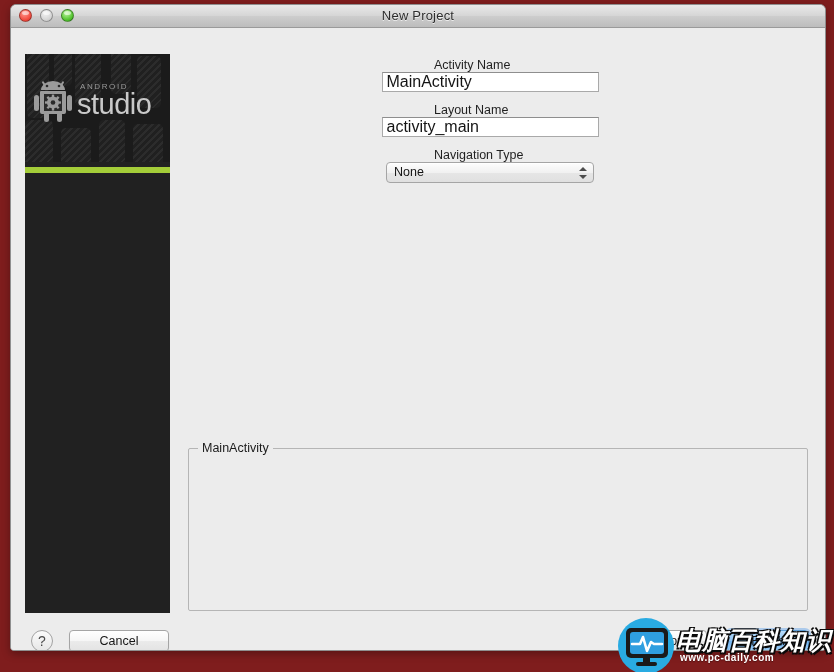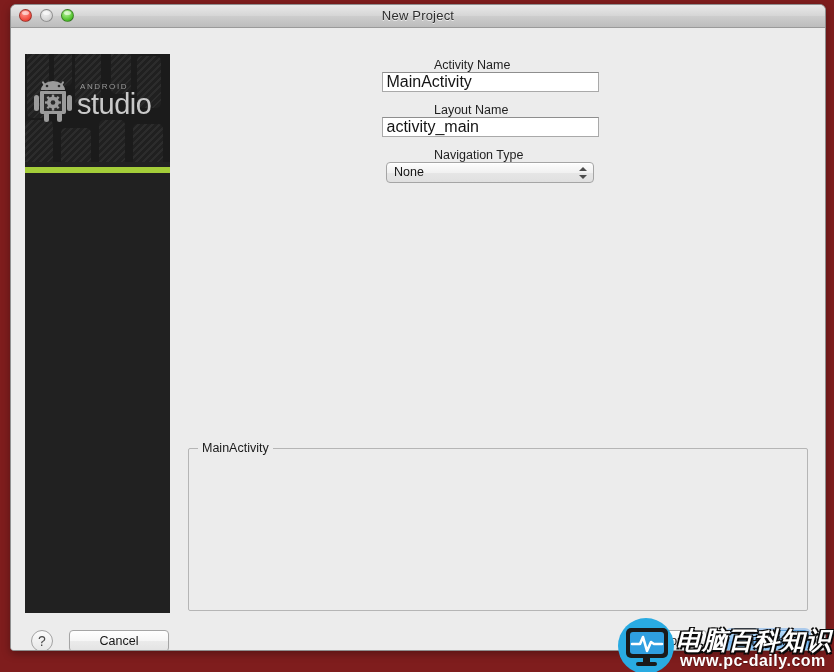--- a/index.html
+++ b/index.html
@@ -304,21 +304,21 @@
     text-shadow:
       -1.5px -1.5px 0 #0a0a0a, 1.5px -1.5px 0 #0a0a0a,
       -1.5px 1.5px 0 #0a0a0a, 1.5px 1.5px 0 #0a0a0a;
     white-space: nowrap;
     font-style: italic;
   }
   .wm-url {
     position: absolute;
     left: 62px;
     top: 30px;
-    font-size: 16px;
+    font-size: 10px;
     font-weight: bold;
     color: #ffffff;
     letter-spacing: 0.5px;
     text-shadow: 0 1px 1px rgba(0,0,0,0.35);
     white-space: nowrap;
   }
 </style>
 </head>
 <body>
 

